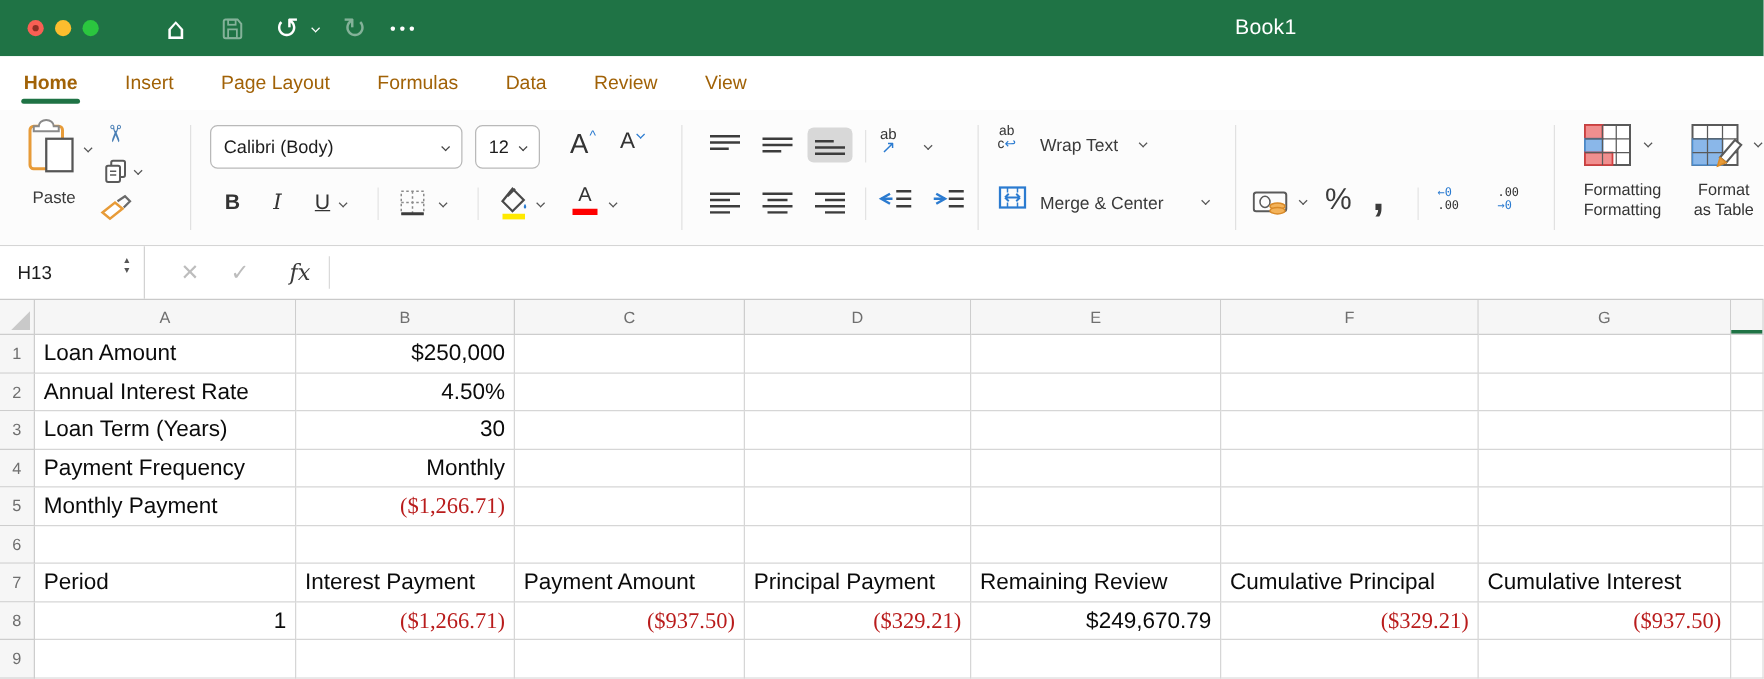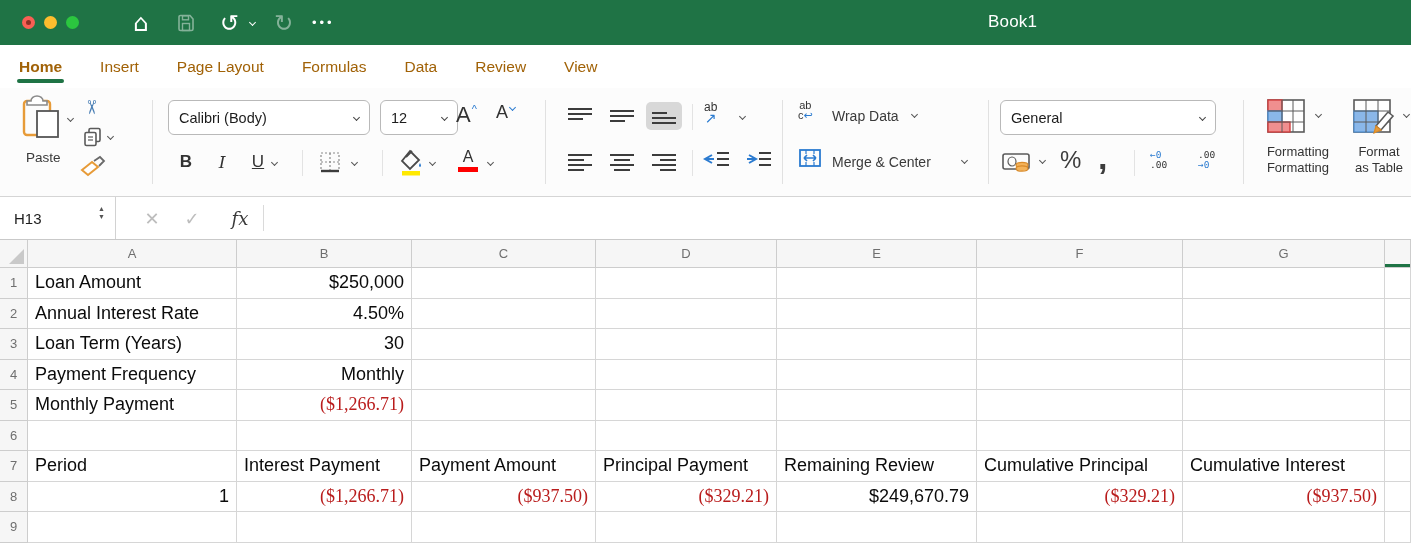--- a/index.html
+++ b/index.html
@@ -130,21 +130,21 @@
         <path d="M2 16 L12 8 L18 13 L8 21 Z" fill="#fff" stroke="#e79b38" stroke-width="2"></path>
         <path d="M14 7 L20 3 L24 7 L19 12" fill="none" stroke="#6a6a6a" stroke-width="1.8"></path>
       </svg>
   </div>
   <div class="vsep" style="left:152px;"></div>
 
   <div class="combo" style="left:168px; top:12px; width:202px;">
     <span>Calibri (Body)</span>
       <span class="chev sm"></span>
   </div>
-  <div class="combo" style="left:380px; top:12px; width:78px;">
+  <div class="combo" style="left:380px; top:12px; width:52px;">
     <span>12</span>
       <span class="chev sm"></span>
   </div>
   <div class="rbtn" style="left:456px; top:14px; font-size:22px; color:#333;">
     <span>A</span>
       <span class="blue" style="font-size:11px; margin:-12px 0 0 1px;">^</span>
   </div>
   <div class="rbtn" style="left:496px; top:14px; font-size:18px; color:#333;">
     <span>A</span>
       <span class="chev sm blue" style="margin:-10px 0 0 2px;"></span>
@@ -260,45 +260,41 @@
         <line x1="15" y1="9" x2="27" y2="9" stroke="#3c3c3c" stroke-width="2"></line>
         <line x1="15" y1="15" x2="27" y2="15" stroke="#3c3c3c" stroke-width="2"></line>
       </svg>
   </div>
   <div class="vsep" style="left:782px;"></div>
 
   <div class="rbtn" style="left:798px; top:12px; flex-direction:column; line-height:10px;">
     <span style="font-size:11px; color:#333;">ab</span>
     <span style="font-size:11px; color:#333;"><span>c</span><span class="blue glyph">↩</span></span>
   </div>
-  <div class="rlabel" style="position:absolute; left:832px; top:20px; font-size:14px;">Wrap Data</div>
+  <div class="rlabel" style="position:absolute; left:832px; top:20px; font-size:14px;">Wrap Text</div>
   <div class="rbtn" style="left:912px; top:24px;">
       <span class="chev sm" style="color:#555;"></span>
     </div>
 
   <div class="rbtn" style="left:798px; top:60px;">
     <svg width="24" height="20" viewBox="0 0 24 20">
         <rect x="2" y="2" width="20" height="16" fill="none" stroke="#2b7bd0" stroke-width="1.8"></rect>
         <line x1="8" y1="2" x2="8" y2="6" stroke="#2b7bd0" stroke-width="1.2"></line>
         <line x1="16" y1="2" x2="16" y2="6" stroke="#2b7bd0" stroke-width="1.2"></line>
         <line x1="8" y1="14" x2="8" y2="18" stroke="#2b7bd0" stroke-width="1.2"></line>
         <line x1="16" y1="14" x2="16" y2="18" stroke="#2b7bd0" stroke-width="1.2"></line>
         <path d="M6 10 H18 M6 10 l3 -3 M6 10 l3 3 M18 10 l-3 -3 M18 10 l-3 3" fill="none" stroke="#2b7bd0" stroke-width="1.6"></path>
       </svg>
   </div>
   <div class="rlabel" style="position:absolute; left:832px; top:66px; font-size:14px;">Merge &amp; Center</div>
   <div class="rbtn" style="left:962px; top:70px;">
       <span class="chev sm" style="color:#555;"></span>
     </div>
   <div class="vsep" style="left:988px;"></div>
 
-  <div class="combo" style="left:1000px; top:12px; width:216px;">
-    <span>General</span>
-      <span class="chev sm"></span>
-  </div>
   <div class="rbtn" style="left:1002px; top:62px;">
     <svg width="32" height="24" viewBox="0 0 32 24">
         <rect x="1" y="4" width="26" height="15" rx="2" fill="none" stroke="#5a5a5a" stroke-width="1.6"></rect>
         <ellipse cx="10" cy="11.5" rx="4" ry="4.5" fill="none" stroke="#5a5a5a" stroke-width="1.2"></ellipse>
         <ellipse cx="20" cy="15" rx="6" ry="2.6" fill="#f3b259" stroke="#d98a28" stroke-width="1.2"></ellipse>
         <ellipse cx="20" cy="18.5" rx="6" ry="2.6" fill="#f3b259" stroke="#d98a28" stroke-width="1.2"></ellipse>
       </svg>
   </div>
   <div class="rbtn" style="left:1040px; top:70px;">
       <span class="chev sm" style="color:#555;"></span>

